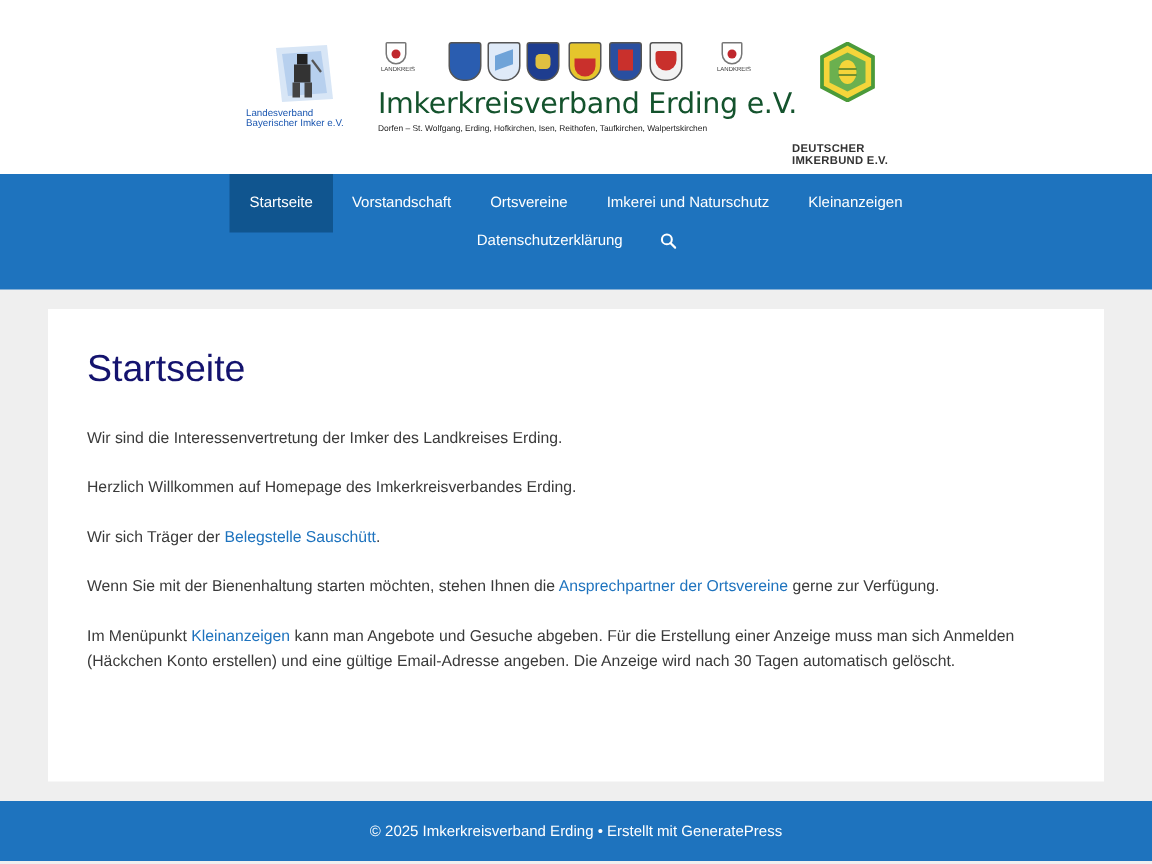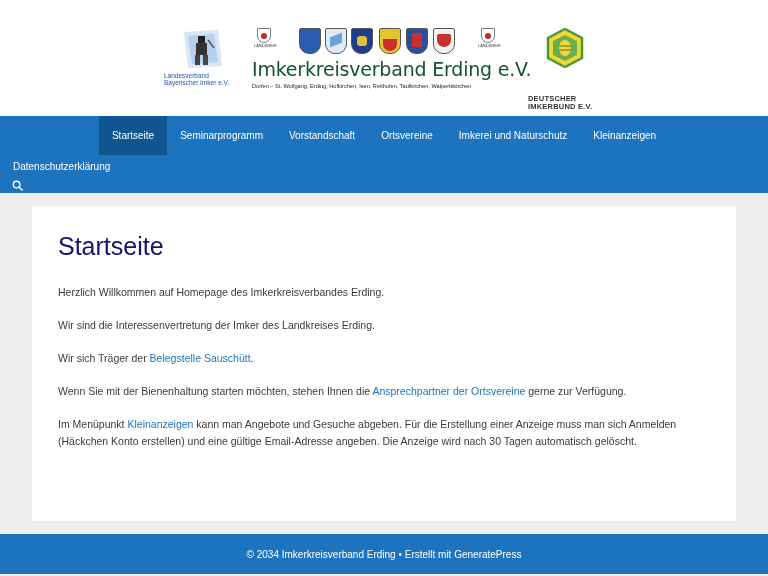--- a/index.html
+++ b/index.html
@@ -21,21 +21,21 @@
   .org-title { position: absolute; left: 252px; top: 58px; font-family: "DejaVu Sans", sans-serif; font-size: 19px; color: #14532d; letter-spacing: -0.2px; white-space: nowrap; }
   .org-subtitle { position: absolute; left: 252px; top: 83px; font-size: 5.6px; color: #222; white-space: nowrap; }
 
   .logo-dib { position: absolute; left: 528px; top: 28px; width: 78px; height: 62px; }
   .dib-hex { position: absolute; left: 17px; top: 0; width: 40px; height: 40px; }
   .dib-text { position: absolute; left: 0; top: 42px; width: 78px; font-size: 7.5px; line-height: 8px; font-weight: bold; color: #333; letter-spacing: 0.2px; margin-top: 25px; }
 
   .main-nav { background: #1e73be; height: 77px; position: relative; }
   .nav-row { position: absolute; left: 0; width: 768px; display: flex; justify-content: center; }
   .nav-row.r1 { top: 0; height: 39px; }
-  .nav-row.r2 { top: 37px; height: 38px; flex-direction: column; }
+  .nav-row.r2 { top: 25px; height: 38px; }
   .nav-item { color: #ffffff; font-size: 10px; height: 100%; display: flex; align-items: center; padding: 0 13px; white-space: nowrap; cursor: pointer; }
   .nav-item.active { background: #10558f; }
   .nav-search { color:#fff; display:flex; align-items:center; padding: 0 12px; cursor:pointer; }
 
   .content-area { position: absolute; left: 32px; top: 206px; width: 704px; height: 315px; background: #ffffff; }
   .page-title { position: absolute; left: 26px; top: 26px; font-size: 25px; color: #14136e; font-weight: normal; }
   .entry { position: absolute; left: 26px; top: 78px; width: 660px; font-size: 10.5px; line-height: 16.5px; color: #3a3a3a; }
   .entry p { margin-bottom: 16.5px; }
   .entry a { color: #1e73be; text-decoration: none; }
 
@@ -103,46 +103,45 @@
     <div class="dib-text">
       <div>DEUTSCHER</div>
       <div>IMKERBUND E.V.</div>
     </div>
   </div>
 </header>
 
 <nav class="main-nav">
   <div class="nav-row r1">
     <a class="nav-item active">Startseite</a>
-    <a class="nav-item">Seminarprogramm</a>
     <a class="nav-item">Vorstandschaft</a>
     <a class="nav-item">Ortsvereine</a>
     <a class="nav-item">Imkerei und Naturschutz</a>
     <a class="nav-item">Kleinanzeigen</a>
   </div>
   <div class="nav-row r2">
     <a class="nav-item">Datenschutzerklärung</a>
     <span class="nav-search">
       <svg width="11" height="11" viewBox="0 0 12 12">
         <circle cx="5" cy="5" r="3.6" fill="none" stroke="#fff" stroke-width="1.5"></circle>
         <line x1="7.6" y1="7.6" x2="11" y2="11" stroke="#fff" stroke-width="1.6" stroke-linecap="round"></line>
       </svg>
     </span>
   </div>
 </nav>
 
 <main class="content-area">
   <h1 class="page-title">Startseite</h1>
   <div class="entry">
+    <p>Wir sind die Interessenvertretung der Imker des Landkreises Erding.</p>
     <p>Herzlich Willkommen auf Homepage des Imkerkreisverbandes Erding.</p>
-    <p>Wir sind die Interessenvertretung der Imker des Landkreises Erding.</p>
     <p><span>Wir sich Träger der </span><a>Belegstelle Sauschütt</a><span>.</span></p>
     <p><span>Wenn Sie mit der Bienenhaltung starten möchten, stehen Ihnen die </span><a>Ansprechpartner der Ortsvereine</a><span> gerne zur Verfügung.</span></p>
     <p><span>Im Menüpunkt </span><a>Kleinanzeigen</a><span> kann man Angebote und Gesuche abgeben. Für die Erstellung einer Anzeige muss man sich Anmelden (Häckchen Konto erstellen) und eine gültige Email-Adresse angeben. Die Anzeige wird nach 30 Tagen automatisch gelöscht.</span></p>
   </div>
 </main>
 
 <footer class="site-footer">
-  <span>© 2034 Imkerkreisverband Erding</span>
+  <span>© 2025 Imkerkreisverband Erding</span>
   <span style="white-space:pre;"> • </span>
   <span style="white-space:pre;">Erstellt mit </span>
   <a>GeneratePress</a>
 </footer>
 
 </body></html>

